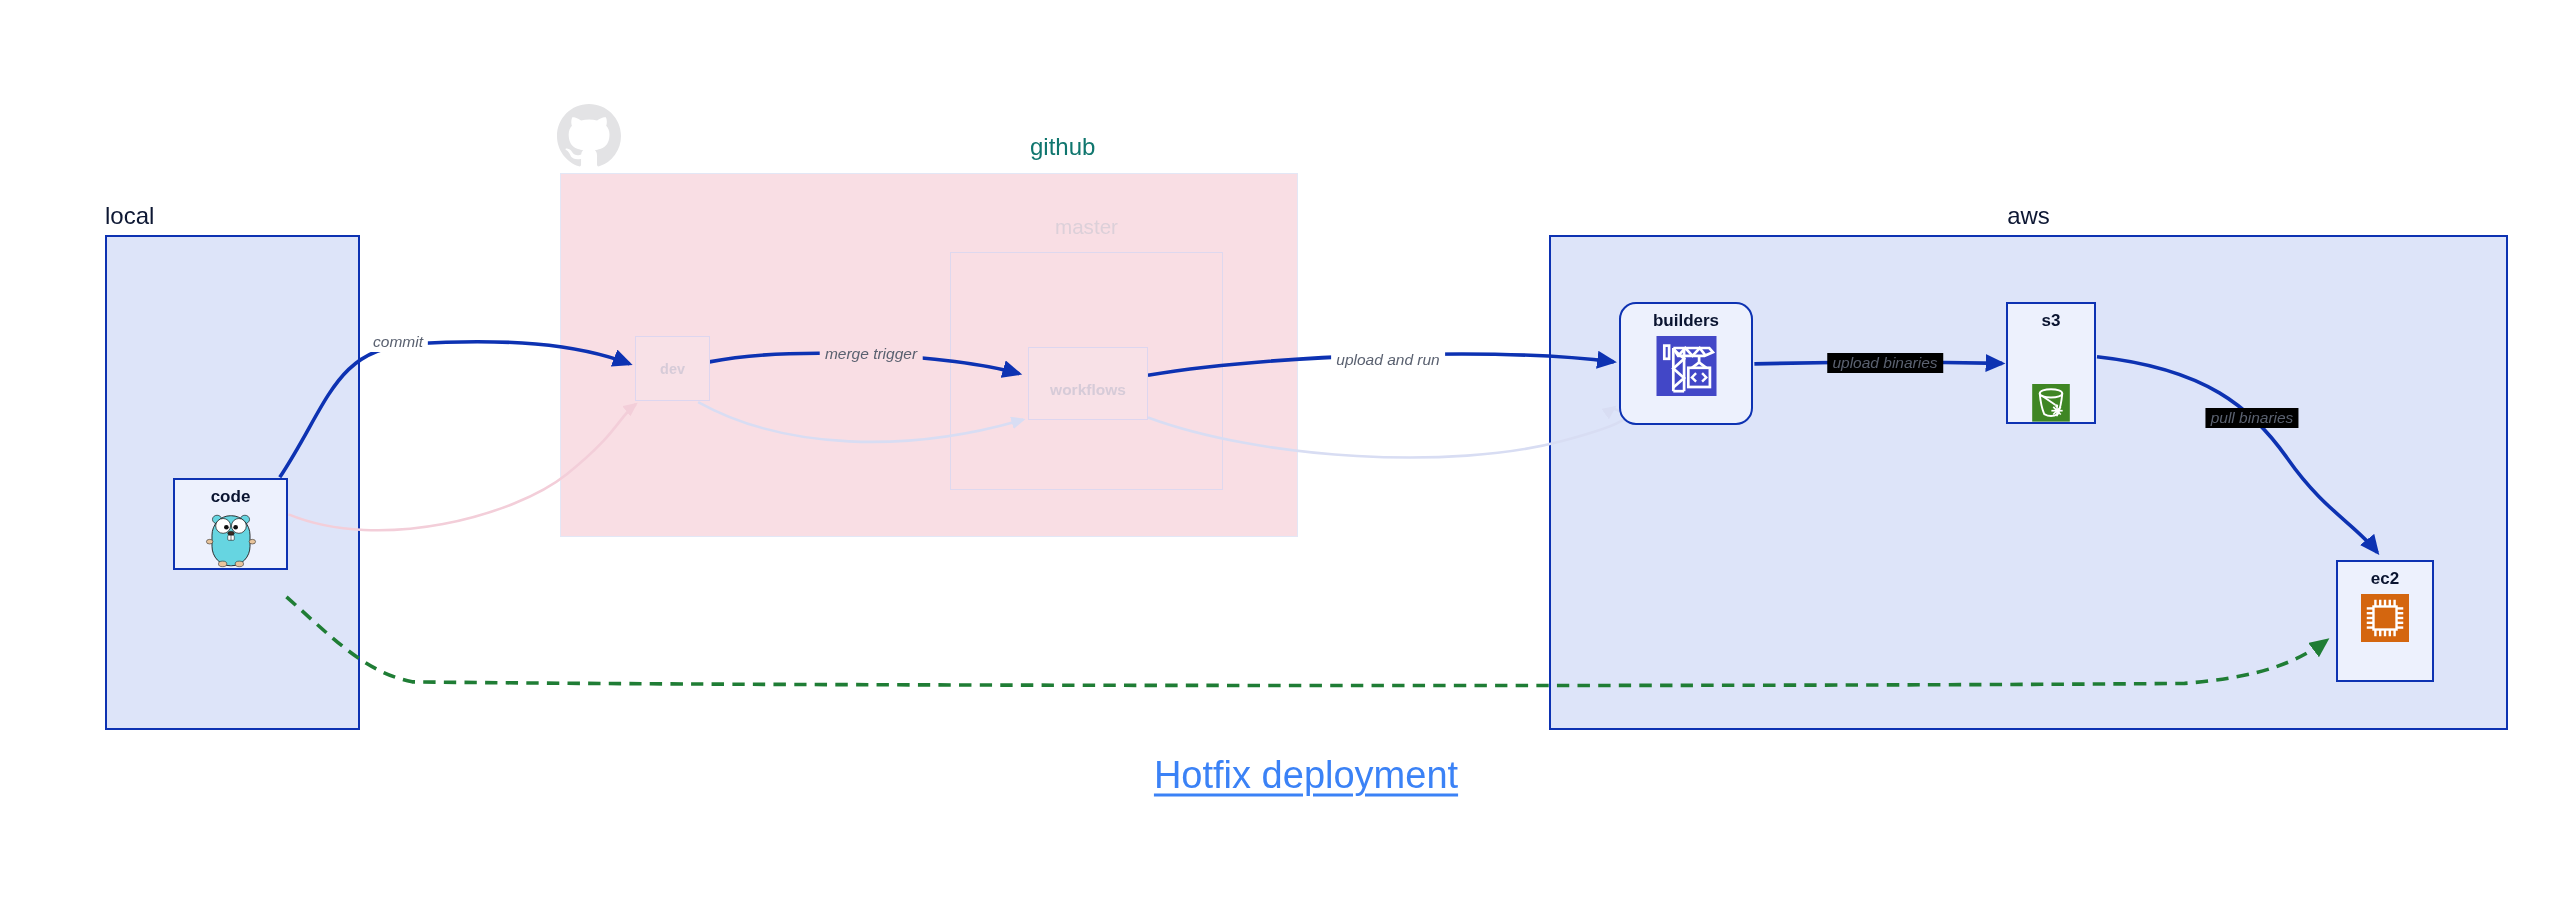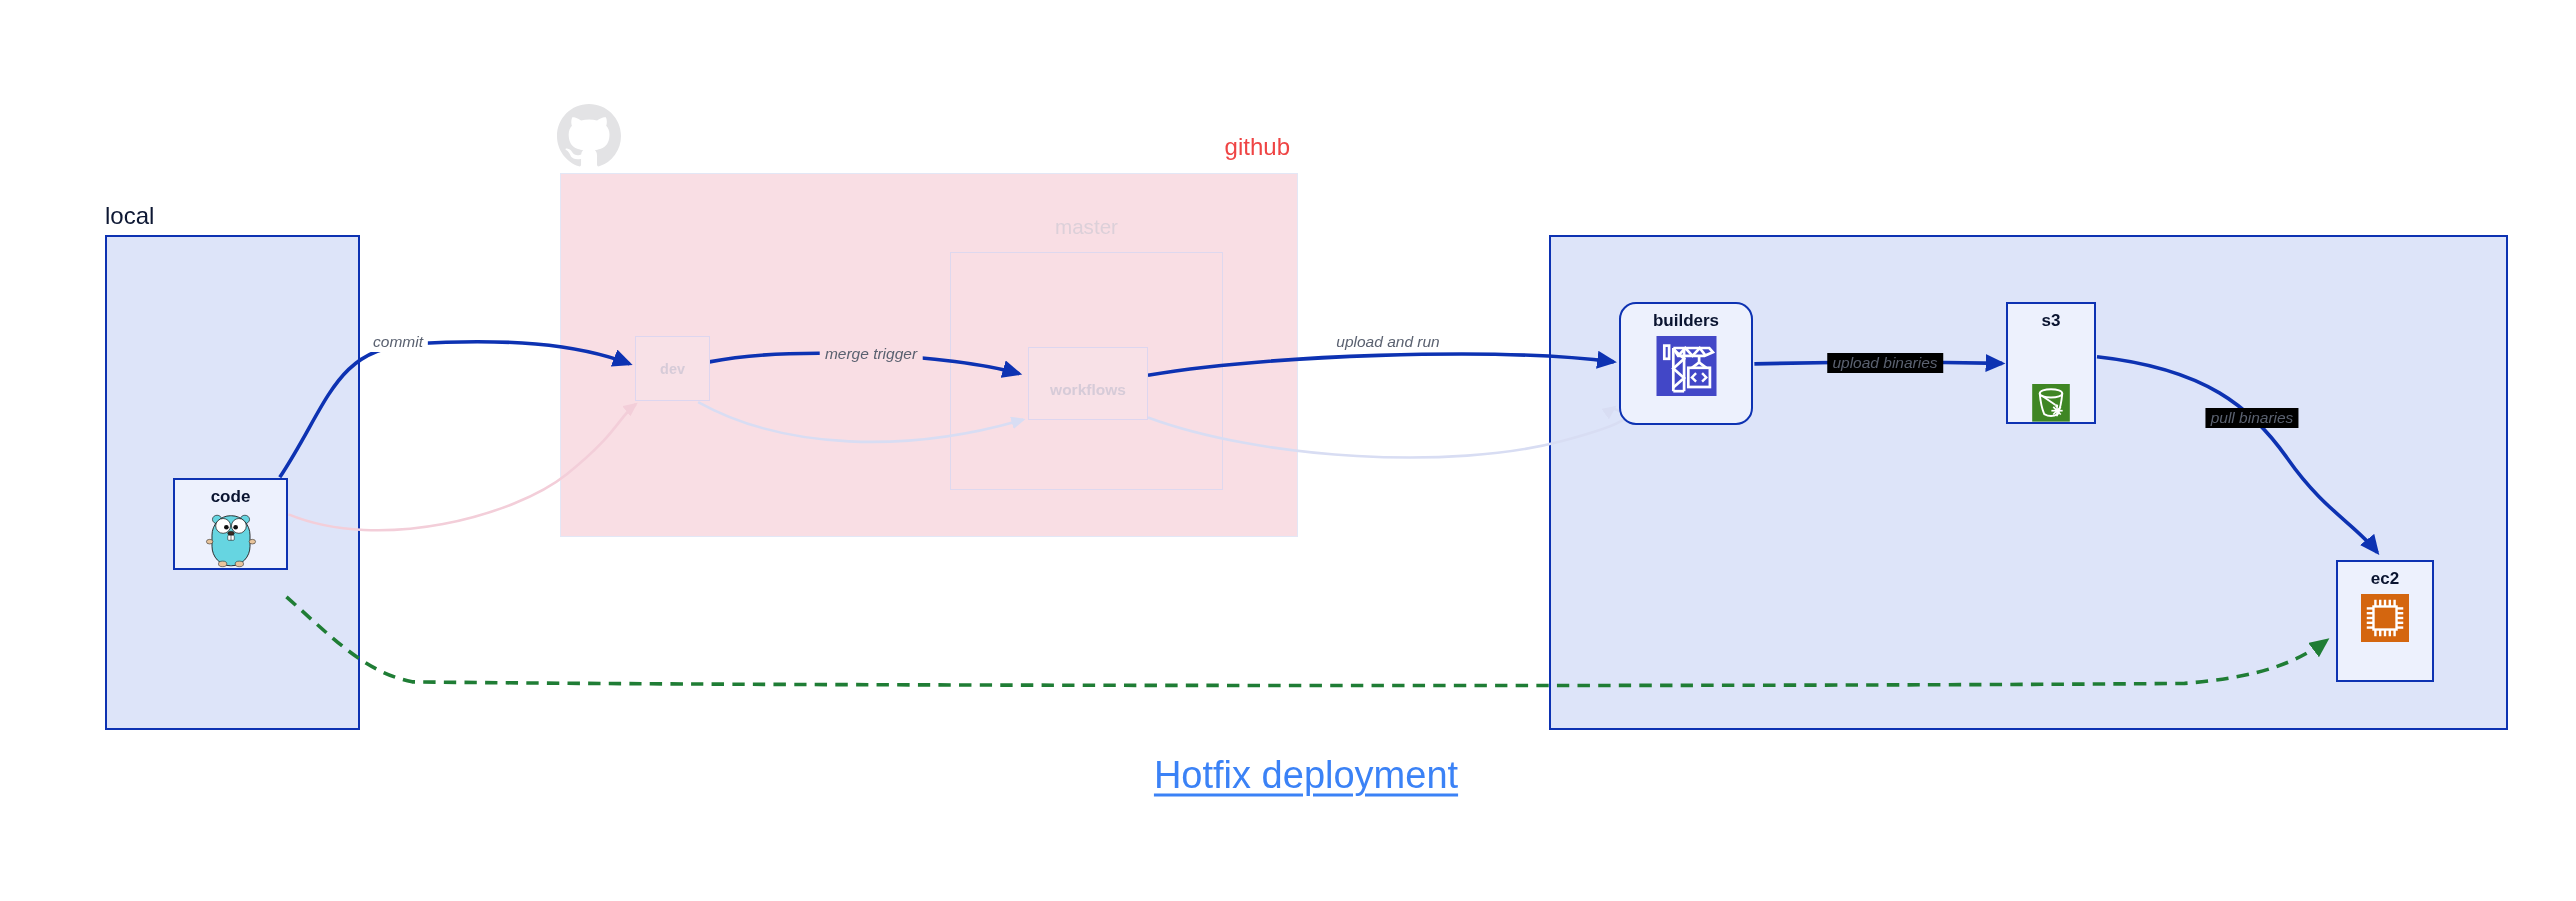--- a/index.html
+++ b/index.html
@@ -9,21 +9,21 @@
   
   .container{position:absolute;box-sizing:border-box;}
   .c-local{left:105px;top:235px;width:255px;height:495px;background:#dde4f9;border:2.1px solid #0d32b2;z-index:1;}
   .c-github{left:560px;top:173px;width:738px;height:364px;background:#f9dee4;border:1px solid #e3e7f6;z-index:1;}
   .c-master{left:950px;top:252px;width:273px;height:238px;background:transparent;border:1px solid #ded8ee;z-index:2;}
   .c-aws{left:1549px;top:235px;width:959px;height:495px;background:#dde4f9;border:2.1px solid #0d32b2;z-index:1;}
 
   .container-label{position:absolute;color:#0d1733;font-size:24px;z-index:2;white-space:nowrap;}
   .l-local{left:105px;top:202px;width:255px;text-align:left;}
   .l-aws{left:1549px;top:202px;width:959px;text-align:center;}
-  .l-github{left:1030px;top:133px;width:260px;text-align:right;color:#ef4444;}
+  .l-github{left:1030px;top:133px;width:260px;color:#0f766e;}
   .l-master{left:950px;top:215px;width:273px;text-align:center;color:#dcd0d9;font-size:20.6px;}
 
   
   .node{position:absolute;box-sizing:border-box;background:#edf1fd;border:2.1px solid #0d32b2;z-index:4;
         display:flex;flex-direction:column;align-items:center;}
   .node-label{font-weight:bold;color:#0a1430;font-size:17px;margin-top:7.2px;}
   .n-code{left:173px;top:478px;width:115px;height:92px;}
   .n-builders{left:1619px;top:302px;width:134px;height:123px;border-radius:17px;}
   .n-s3{left:2006px;top:302px;width:90px;height:122px;gap:48px;}
   .n-ec2{left:2336px;top:560px;width:98px;height:122px;}
@@ -64,20 +64,21 @@
   <div class="container c-master"></div>
   <div class="container c-aws"></div>
 
   <svg class="octocat" width="64" height="64" viewBox="0 0 16 16">
     <path fill="#e3e3e5" d="M8 0C3.58 0 0 3.58 0 8c0 3.54 2.29 6.53 5.47 7.59.4.07.55-.17.55-.38 0-.19-.01-.82-.01-1.49-2.01.37-2.53-.49-2.69-.94-.09-.23-.48-.94-.82-1.13-.28-.15-.68-.52-.01-.53.63-.01 1.08.58 1.23.82.72 1.21 1.87.87 2.33.66.07-.52.28-.87.51-1.07-1.78-.2-3.64-.89-3.64-3.95 0-.87.31-1.59.82-2.15-.08-.2-.36-1.02.08-2.12 0 0 .67-.21 2.2.82.64-.18 1.32-.27 2-.27s1.36.09 2 .27c1.53-1.04 2.2-.82 2.2-.82.44 1.1.16 1.92.08 2.12.51.56.82 1.27.82 2.15 0 3.07-1.87 3.75-3.65 3.95.29.25.54.73.54 1.48 0 1.07-.01 1.93-.01 2.2 0 .21.15.46.55.38A8.01 8.01 0 0 0 16 8c0-4.42-3.58-8-8-8z"></path>
   </svg>
 
   <div class="container-label l-local">local</div>
   <div class="container-label l-github">github</div>
   <div class="container-label l-master">master</div>
+  <div class="container-label l-aws">aws</div>
 
   <svg class="edges" width="2604" height="902" viewBox="0 0 5054 1750">
     <defs>
       <marker id="arrBlue" markerWidth="6" markerHeight="5" refX="4.6" refY="2.5" orient="auto">
         <path d="M0,0 L5.5,2.5 L0,5 Z" fill="#0d32b2"></path>
       </marker>
       <marker id="arrPink" markerWidth="6" markerHeight="5" refX="4.6" refY="2.5" orient="auto">
         <path d="M0,0 L5.5,2.5 L0,5 Z" fill="#f3ced9"></path>
       </marker>
       <marker id="arrLav" markerWidth="6" markerHeight="5" refX="4.6" refY="2.5" orient="auto">
@@ -196,19 +197,19 @@
           <line x1="74" y1="40" x2="88" y2="40"></line>
           <line x1="74" y1="50" x2="88" y2="50"></line>
           <line x1="74" y1="60" x2="88" y2="60"></line>
           <line x1="74" y1="70" x2="88" y2="70"></line>
       </g>
     </svg>
   </div>
 
   <div class="edge-label bg-white" style="left:398px;top:342px">commit</div>
   <div class="edge-label bg-pink" style="left:871px;top:354px">merge trigger</div>
-  <div class="edge-label bg-white" style="left:1388px;top:342px">upload and run</div>
+  <div class="edge-label bg-white" style="left:1388px;top:360px">upload and run</div>
   <div class="edge-label bg-blue" style="left:1885px;top:363px">upload binaries</div>
   <div class="edge-label bg-blue" style="left:2252px;top:418px">pull binaries</div>
 
   <div class="title">Hotfix deployment</div>
 </div>
 
 
 </body></html>

